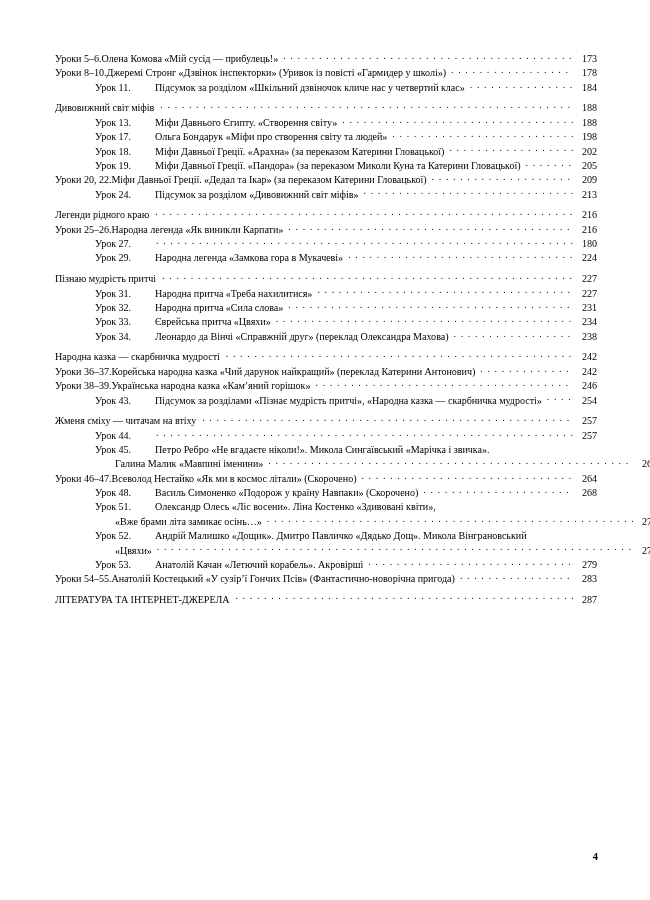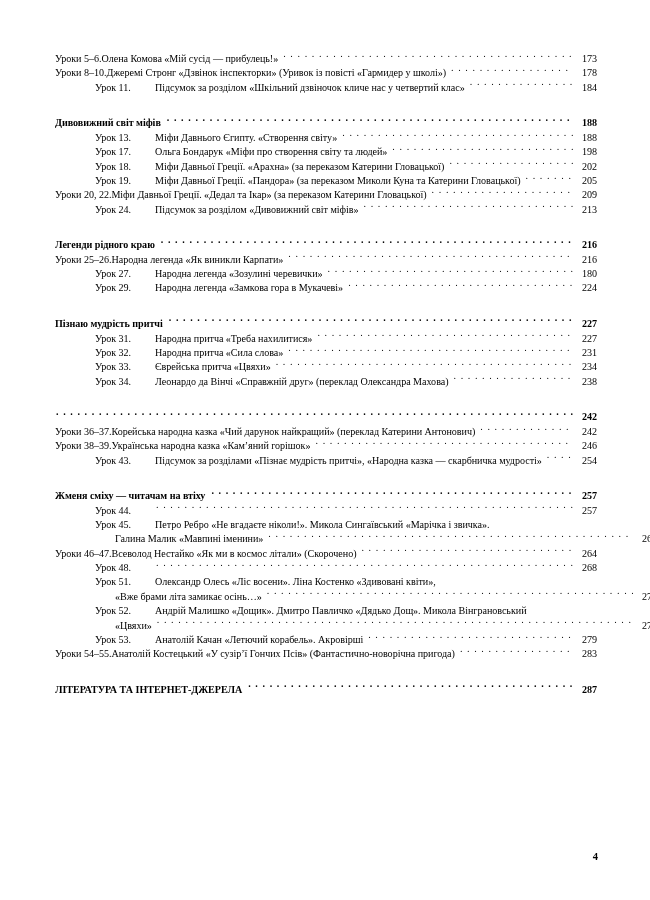--- a/index.html
+++ b/index.html
@@ -27,21 +27,21 @@
   #toc-list {
     position: absolute;
     left: 55px;
     top: 52px;
     width: 542px;
   }
 
   
   .entry {
     display: flex;
-    align-items: flex-start;
+    align-items: center;
     width: 100%;
     font-size: 10.1px;
     line-height: 14.35px;
     white-space: nowrap;
   }
 
   .entry .label {
     flex: 0 0 auto;
     letter-spacing: -0.04px;
   }
@@ -78,22 +78,22 @@
 
   .entry .page {
     flex: 0 0 auto;
     text-align: right;
     min-width: 22px;
     letter-spacing: -0.02px;
   }
 
   
   .entry.section {
-    font-weight: bold;
-    margin-top: 21px;
+    font-weight: normal;
+    margin-top: 6px;
     margin-bottom: 0.5px;
   }
   .entry.section .title { padding-right: 5px; }
 
   
   .entry.continuation {
     padding-left: 60px;
   }
 
   #page-number {
@@ -175,21 +175,20 @@
         <span class="page">216</span>
       </div>
       <div class="entry">
         <span class="label">Уроки 25–26.</span>
         <span class="title">Народна легенда «Як виникли Карпати»</span>
         <span class="leaders"></span>
         <span class="page">216</span>
       </div>
       <div class="entry fixedlabel">
         <span class="label">Урок 27.</span>
-        <span class="title">Народна легенда «Зозулині черевички»</span>
         <span class="leaders"></span>
         <span class="page">180</span>
       </div>
       <div class="entry fixedlabel">
         <span class="label">Урок 29.</span>
         <span class="title">Народна легенда «Замкова гора в Мукачеві»</span>
         <span class="leaders"></span>
         <span class="page">224</span>
       </div>
       <div class="entry section">
@@ -215,20 +214,21 @@
         <span class="leaders"></span>
         <span class="page">234</span>
       </div>
       <div class="entry fixedlabel">
         <span class="label">Урок 34.</span>
         <span class="title">Леонардо да Вінчі «Справжній друг» (переклад Олександра Махова)</span>
         <span class="leaders"></span>
         <span class="page">238</span>
       </div>
       <div class="entry section">
+        <span class="title">Народна казка — скарбничка мудрості</span>
         <span class="leaders"></span>
         <span class="page">242</span>
       </div>
       <div class="entry">
         <span class="label">Уроки 36–37.</span>
         <span class="title">Корейська народна казка «Чий дарунок найкращий» (переклад Катерини Антонович)</span>
         <span class="leaders"></span>
         <span class="page">242</span>
       </div>
       <div class="entry">
@@ -263,20 +263,21 @@
         <span class="page">260</span>
       </div>
       <div class="entry">
         <span class="label">Уроки 46–47.</span>
         <span class="title">Всеволод Нестайко «Як ми в космос літали» (Скорочено)</span>
         <span class="leaders"></span>
         <span class="page">264</span>
       </div>
       <div class="entry fixedlabel">
         <span class="label">Урок 48.</span>
+        <span class="title">Василь Симоненко «Подорож у країну Навпаки» (Скорочено)</span>
         <span class="leaders"></span>
         <span class="page">268</span>
       </div>
       <div class="entry noleaders fixedlabel">
         <span class="label">Урок 51.</span>
         <span class="title">Олександр Олесь «Ліс восени». Ліна Костенко «Здивовані квіти»,</span>
       </div>
       <div class="entry continuation">
         <span class="title">«Вже брами літа замикає осінь…»</span>
         <span class="leaders"></span>

